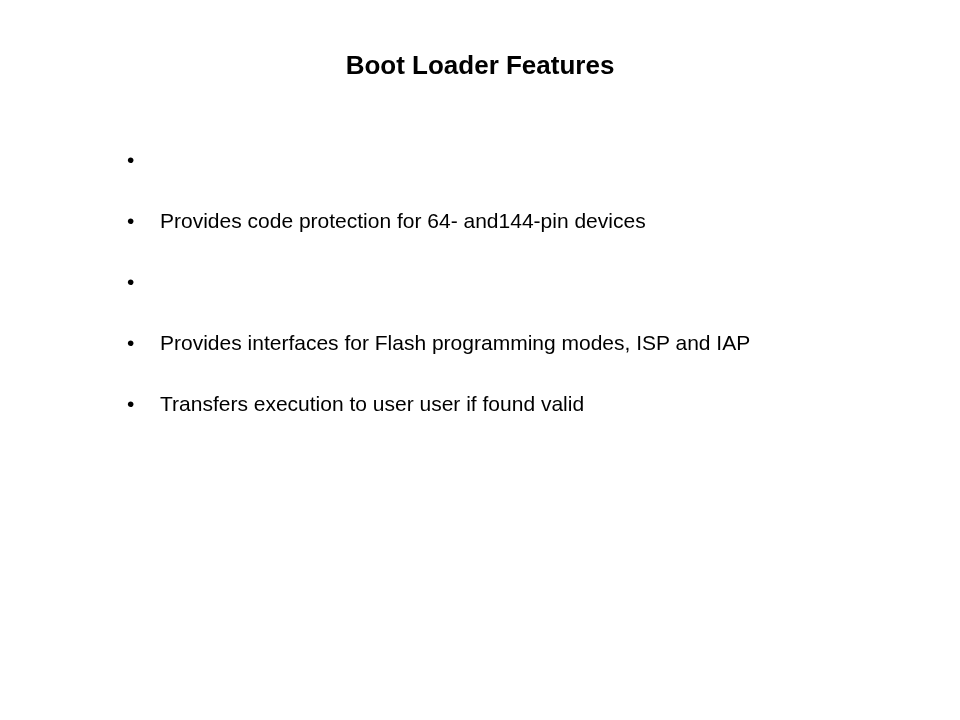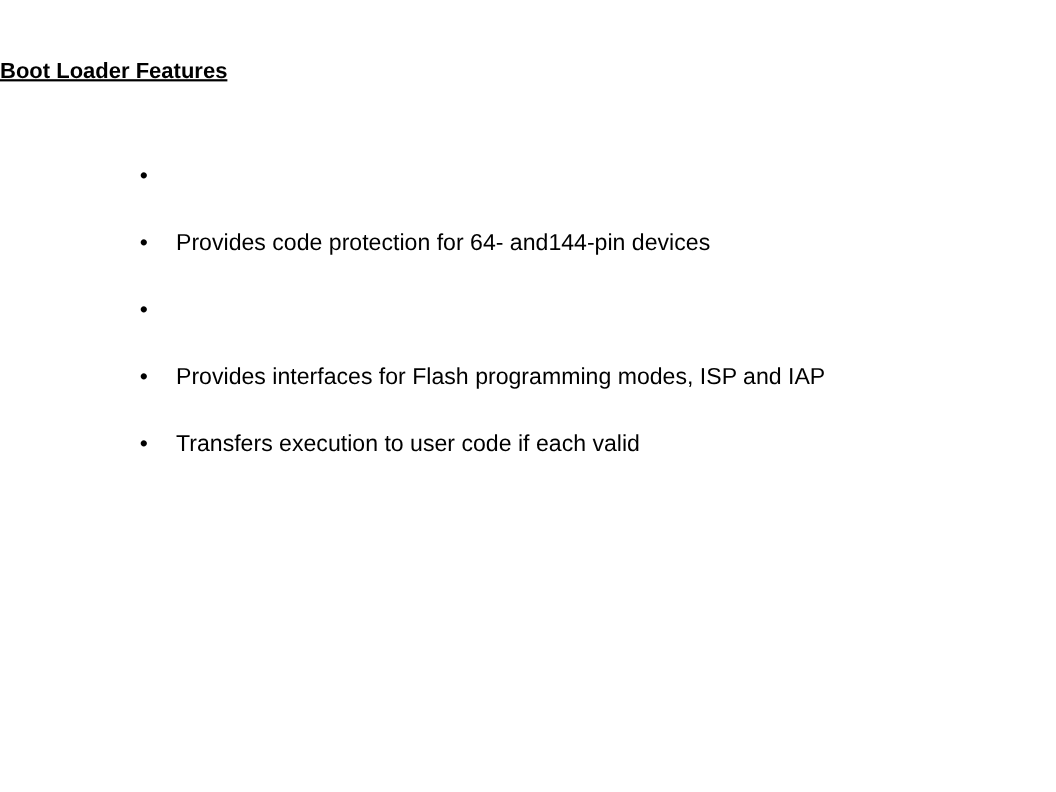--- a/index.html
+++ b/index.html
@@ -21,27 +21,26 @@
     left: 0;
     width: 960px;
     height: 720px;
     background: #ffffff;
   }
   .slide-title {
     position: absolute;
     top: 50px;
     left: 0;
     width: 960px;
-    text-align: left;
-    font-size: 20px;
+    text-align: center;
+    font-size: 26px;
     font-weight: bold;
     line-height: 30px;
     letter-spacing: 0px;
     color: #000000;
-    text-decoration: underline;
   }
   .bullet-list {
     position: absolute;
     top: 146px;
     left: 127px;
     width: 780px;
     margin: 0;
     padding: 0;
     list-style: none;
   }
@@ -82,17 +81,17 @@
     </li>
     <li class="bullet-item">
       <span class="bullet-dot">•</span>
     </li>
     <li class="bullet-item">
       <span class="bullet-dot">•</span>
       <span class="bullet-text">Provides interfaces for Flash programming modes, ISP and IAP</span>
     </li>
     <li class="bullet-item">
       <span class="bullet-dot">•</span>
-      <span class="bullet-text">Transfers execution to user code if each valid</span>
+      <span class="bullet-text">Transfers execution to user user if found valid</span>
     </li>
   </ul>
 
 </div>
 
 </body></html>

